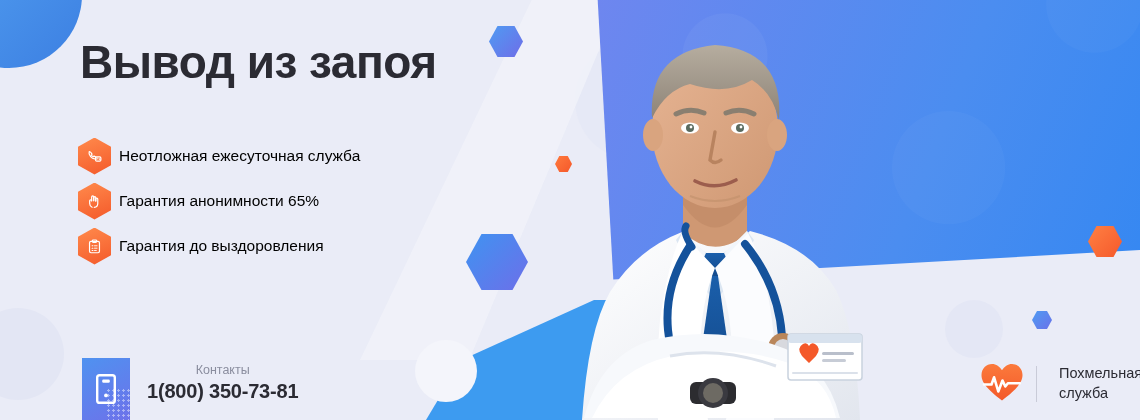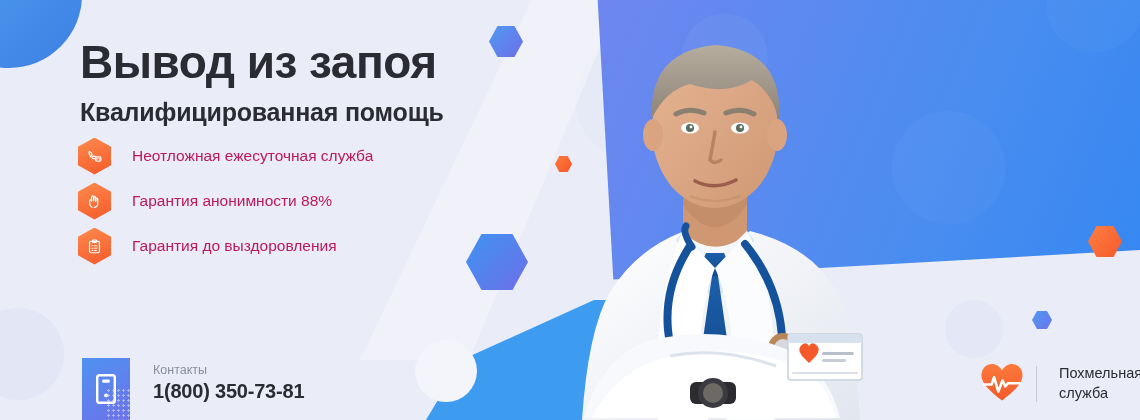--- a/index.html
+++ b/index.html
@@ -96,21 +96,21 @@
     position:absolute;
     background-image:radial-gradient(rgba(255,255,255,.55) 1px, transparent 1.2px);
     background-size:6px 6px;
   }
 
   
   .doctor { position:absolute; left:540px; top:0; width:400px; height:420px; }
   .doctor svg { display:block; width:400px; height:420px; }
 
   
-  .content { position:absolute; left:0; top:0; width:560px; height:420px; }
+  .content { position:absolute; left:0; top:0; width:560px; height:420px;text-align:center; }
 
   .headline {
     position:absolute; left:80px; top:38px;
     font-size:46px; font-weight:700; color:#2b2b33;
     letter-spacing:-0.5px; line-height:1.05;
     white-space:nowrap;
   }
   .subheadline {
     position:absolute; left:80px; top:98px;
     font-size:25px; font-weight:700; color:#2b2b33;
@@ -124,39 +124,39 @@
   }
   .feat-hex {
     position:relative;
     width:33px; height:37px; flex:0 0 33px;
     clip-path:polygon(50% 0%, 100% 25%, 100% 75%, 50% 100%, 0% 75%, 0% 25%);
     background:linear-gradient(160deg,#ff8a4c 0%,#f4592a 100%);
     display:flex; align-items:center; justify-content:center;
   }
   .feat-hex svg { display:block; }
   .feat-label {
-    margin-left:21px;
-    font-size:15.5px; color:#be185d; font-weight:400;
+    margin-left:8px;
+    font-size:15.5px; color:#000000; font-weight:400;
     white-space:nowrap;
   }
 
   
   .contacts { position:absolute; left:82px; top:358px; display:flex; align-items:flex-start; }
   .contact-tile {
     width:48px; height:62px;
     background:linear-gradient(150deg,#4f92f0 0%,#6d72ea 100%);
     display:flex; align-items:center; justify-content:center;
     position:relative; overflow:hidden;
   }
   .contact-tile .dots {
     left:24px; top:30px; width:26px; height:34px;
     background-image:radial-gradient(rgba(255,255,255,.45) 1px, transparent 1.2px);
     background-size:5px 5px;
   }
-  .contact-text { margin-left:23px; padding-top:4px; }
+  .contact-text { margin-left:17px; padding-top:4px; }
   .contact-label { font-size:12.5px; color:#8a8d9e; line-height:1.3; }
   .contact-phone { font-size:20px; font-weight:700; color:#2b2b33; line-height:1.35; letter-spacing:-0.2px; }
 
   
   .logo { position:absolute; left:980px; top:362px; display:flex; align-items:center; }
   .logo-divider { width:1px; height:36px; background:#c9cbd8; margin:0 14px 0 12px; }
   .logo-text { font-size:14.5px; color:#2b2b33; line-height:1.35; font-weight:400;margin-left:8px; }
 </style>
 </head>
 <body>
@@ -263,21 +263,20 @@
       <rect x="248" y="334" width="74" height="9" rx="3" fill="#d8e2ee"></rect>
       <path d="M262 356 q-6 -8 1 -12 q4 -2 6 2 q2 -4 6 -2 q7 4 1 12 l-7 7 z" fill="#f4592a"></path>
       <rect x="282" y="352" width="32" height="3" rx="1.5" fill="#b9bfcb"></rect>
       <rect x="282" y="359" width="24" height="3" rx="1.5" fill="#c7ccd6"></rect>
       <rect x="252" y="372" width="66" height="2" rx="1" fill="#dbe1ea"></rect>
     </svg>
   </div>
 
   <div class="content">
     <div class="headline">Вывод из запоя</div>
-    <div class="subheadline">Квалифицированная помощь</div>
 
     <div class="features">
 
       <div class="feature">
         <div class="feat-hex">
           <svg width="17" height="17" viewBox="0 0 24 24" fill="none" stroke="#fff" stroke-width="1.7" stroke-linecap="round" stroke-linejoin="round">
             <path d="M4.5 5.2c-.6 1.8-.2 4.5 2 7s4.9 3.3 6.6 2.9l.9-2.2-2.6-1.6-1.3 1.1c-1-.5-1.9-1.3-2.6-2.4l1-1.4L6.7 6 4.5 5.2z"></path>
             <rect x="13.5" y="12.5" width="7.5" height="6" rx="1.6"></rect>
             <path d="M15.3 16.4v-2.1h1.4M18.6 14.3v2.1h1.4" stroke-width="1.2"></path>
           </svg>
@@ -288,21 +287,21 @@
 
       <div class="feature">
         <div class="feat-hex">
           <svg width="17" height="17" viewBox="0 0 24 24" fill="none" stroke="#fff" stroke-width="1.7" stroke-linecap="round" stroke-linejoin="round">
             <path d="M8.6 20.2c-2.2-1-3.4-3-3.4-5.3V11c0-.8.7-1.4 1.4-1.4s1.4.6 1.4 1.4"></path>
             <path d="M8 11V5.6c0-.8.7-1.4 1.5-1.4s1.4.6 1.4 1.4V11"></path>
             <path d="M10.9 10.4V6.6c0-.8.6-1.4 1.4-1.4s1.5.6 1.5 1.4v4.6"></path>
             <path d="M13.8 11.4V8.6c0-.8.6-1.4 1.4-1.4s1.4.6 1.4 1.4v6.1c0 3-2 5.3-5 5.5"></path>
           </svg>
         </div>
-        <div class="feat-label">Гарантия анонимности 88%</div>
+        <div class="feat-label">Гарантия анонимности 65%</div>
       </div>
 
       <div class="feature">
         <div class="feat-hex">
           <svg width="17" height="17" viewBox="0 0 24 24" fill="none" stroke="#fff" stroke-width="1.7" stroke-linecap="round" stroke-linejoin="round">
             <rect x="5" y="4.8" width="14" height="16" rx="2"></rect>
             <rect x="9" y="2.8" width="6" height="3.4" rx="1.1"></rect>
             <path d="M8.6 11h1.2M8.6 14.4h1.2M8.6 17.6h1.2" stroke-width="1.5"></path>
             <path d="M12 11h3.6M12 14.4h3.6M12 17.6h2.6" stroke-width="1.3"></path>
           </svg>

